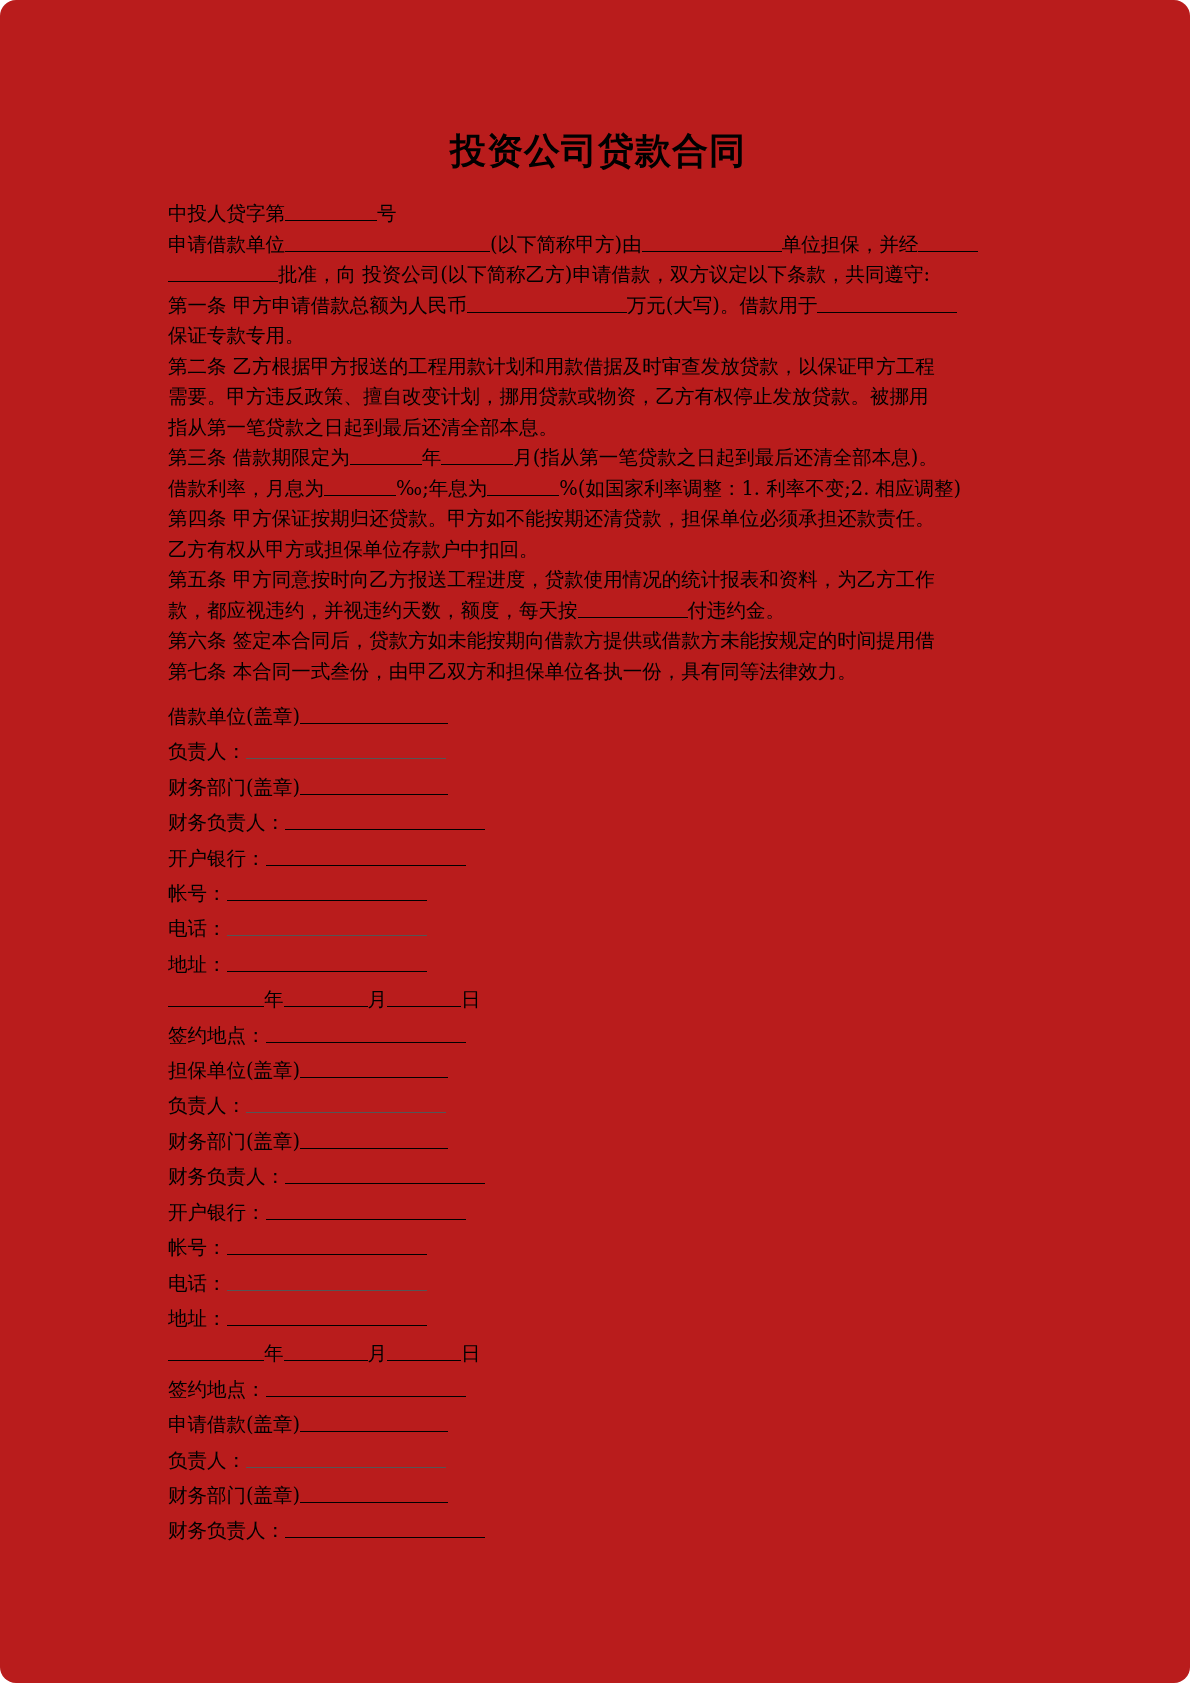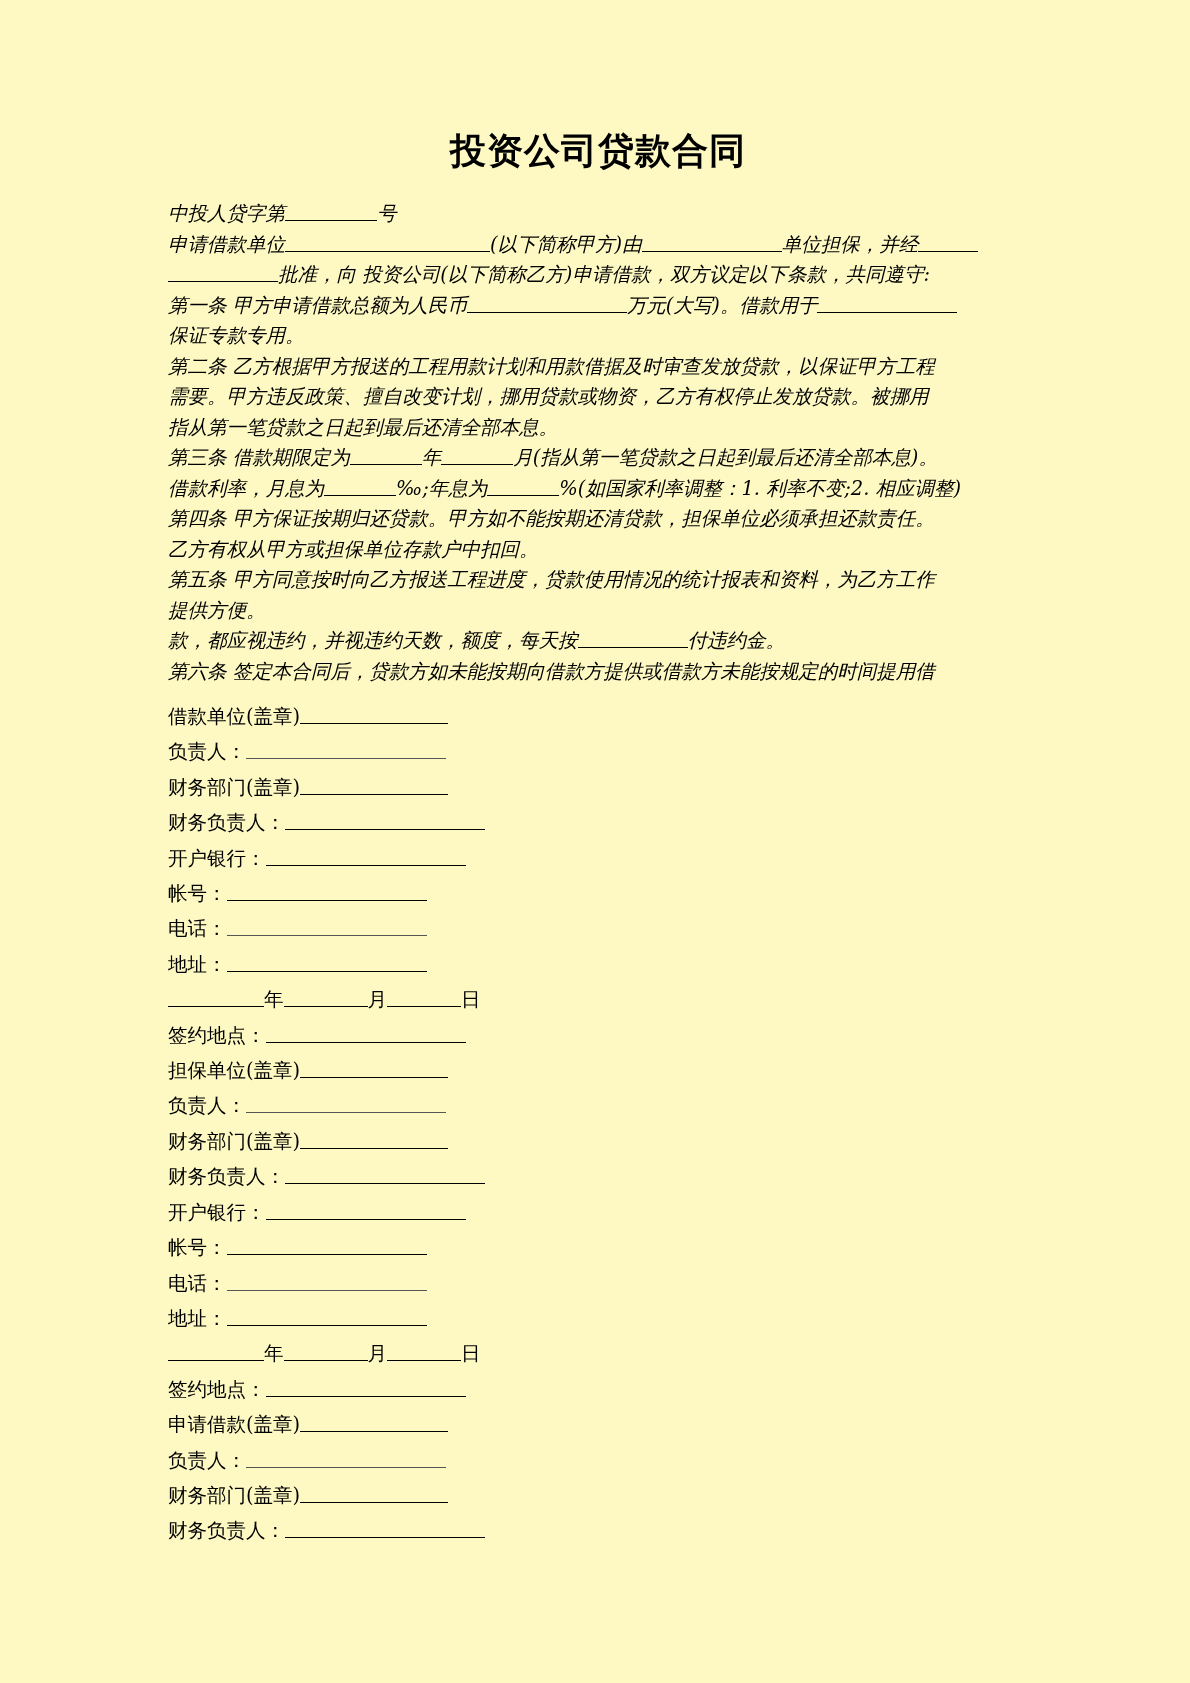--- a/index.html
+++ b/index.html
@@ -14,37 +14,37 @@
     font-family: "DejaVu Serif", "Liberation Serif", serif;
     color: #000000;
     -webkit-font-smoothing: antialiased;
   }
   .page {
     position: relative;
     width: 1190px;
     height: 1683px;
     box-sizing: border-box;
     padding: 128px 168px 0 168px;
-    background: #fef9c3;
+    background: #b91c1c;
+    border-radius: 16px;
   }
   .doc-title {
     text-align: center;
     font-family: "DejaVu Sans", "Liberation Sans", sans-serif;
     font-weight: 700;
     font-size: 36px;
     line-height: 1.25;
     letter-spacing: 1px;
     margin: 0 0 26px 0;
     padding-left: 6px;
   }
   .body-block {
     font-size: 19.5px;
     line-height: 30.5px;
     text-align: left;
-    font-style: italic;
   }
   .para {
     margin: 0;
     text-indent: 0;
     word-break: break-all;
   }
   .sig-block {
     margin-top: 12px;
     font-size: 19.5px;
     line-height: 35.4px;
@@ -92,23 +92,23 @@
       <div class="para"><span>第一条 甲方申请借款总额为人民币</span><span class="blank w-xl"></span><span>万元(大写)。借款用于</span><span class="blank w-lg"></span></div>
       <div class="para"><span>保证专款专用。</span></div>
       <div class="para"><span>第二条 乙方根据甲方报送的工程用款计划和用款借据及时审查发放贷款，以保证甲方工程</span></div>
       <div class="para"><span>需要。甲方违反政策、擅自改变计划，挪用贷款或物资，乙方有权停止发放贷款。被挪用</span></div>
       <div class="para"><span>指从第一笔贷款之日起到最后还清全部本息。</span></div>
       <div class="para"><span>第三条 借款期限定为</span><span class="blank w-xs"></span><span>年</span><span class="blank w-xs"></span><span>月(指从第一笔贷款之日起到最后还清全部本息)。</span></div>
       <div class="para"><span>借款利率，月息为</span><span class="blank w-xs"></span><span>‰;年息为</span><span class="blank w-xs"></span><span>%(如国家利率调整：1. 利率不变;2. 相应调整)</span></div>
       <div class="para"><span>第四条 甲方保证按期归还贷款。甲方如不能按期还清贷款，担保单位必须承担还款责任。</span></div>
       <div class="para"><span>乙方有权从甲方或担保单位存款户中扣回。</span></div>
       <div class="para"><span>第五条 甲方同意按时向乙方报送工程进度，贷款使用情况的统计报表和资料，为乙方工作</span></div>
-      <div class="para"><span>提供方便。</span></div>
       <div class="para"><span>款，都应视违约，并视违约天数，额度，每天按</span><span class="blank w-md"></span><span>付违约金。</span></div>
       <div class="para"><span>第六条 签定本合同后，贷款方如未能按期向借款方提供或借款方未能按规定的时间提用借</span></div>
+      <div class="para"><span>第七条 本合同一式叁份，由甲乙双方和担保单位各执一份，具有同等法律效力。</span></div>
     </div>
 
   <div class="sig-block" id="signature-block">
       <div class="sig-line"><span>借款单位(盖章)</span><span class="blank w-seal"></span></div>
       <div class="sig-line"><span>负责人：</span><span class="blank w-field u-gray"></span></div>
       <div class="sig-line"><span>财务部门(盖章)</span><span class="blank w-seal"></span></div>
       <div class="sig-line"><span>财务负责人：</span><span class="blank w-field"></span></div>
       <div class="sig-line"><span>开户银行：</span><span class="blank w-field"></span></div>
       <div class="sig-line"><span>帐号：</span><span class="blank w-field"></span></div>
       <div class="sig-line"><span>电话：</span><span class="blank w-field u-gray"></span></div>

